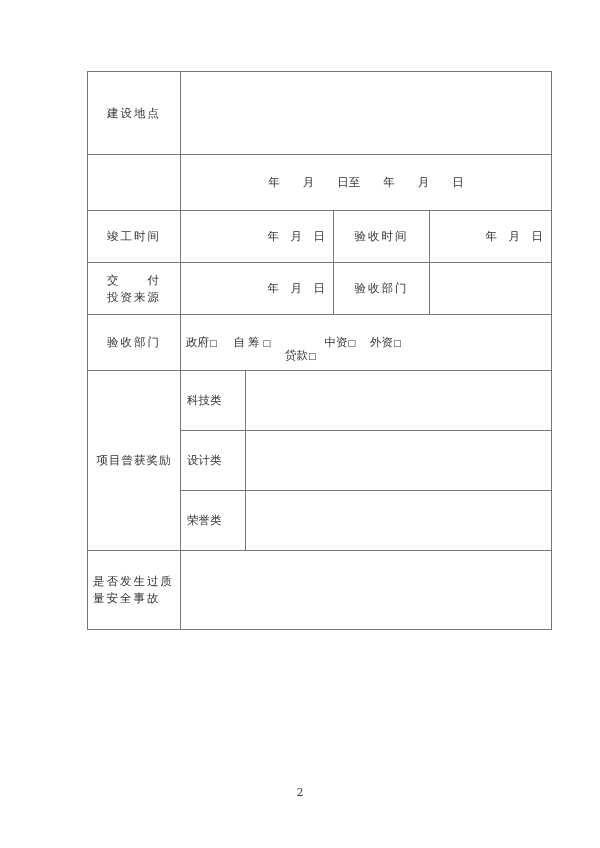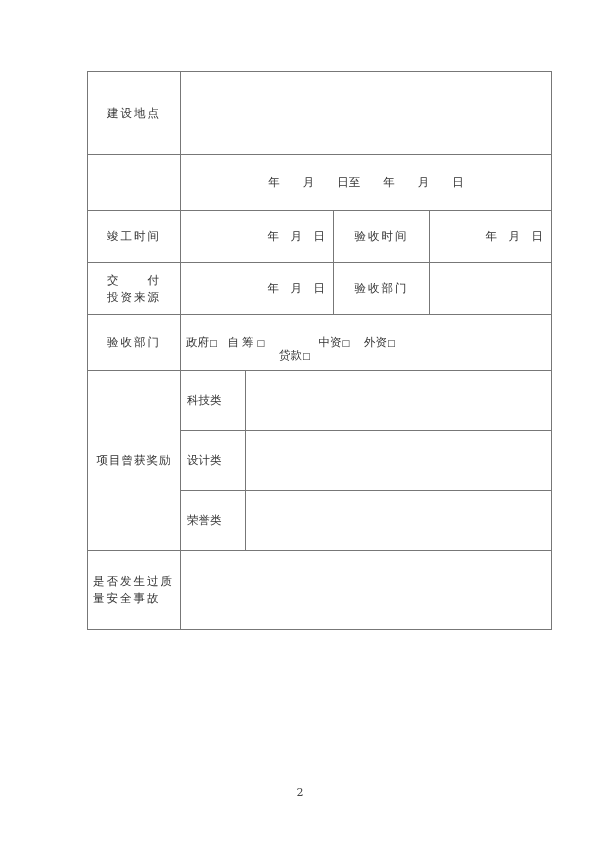--- a/index.html
+++ b/index.html
@@ -73,21 +73,21 @@
     <span>验收部门</span>
   </div>
   <div class="cell left" style="left:342px;top:191px;width:121px;height:51px;">
     <span></span>
   </div>
 
   <div class="cell center wide" style="left:0;top:243px;width:92px;height:55px;">
     <span>验收部门</span>
   </div>
   <div class="cell left" style="left:98px;top:243px;width:360px;height:55px;">
-    <span style="margin-right:10px;">
+    <span style="margin-right:16px;">
       <span>政府</span><span class="chk">□</span>
     </span>
     <span style="margin-right:14px;">
       <span style="letter-spacing:3px;">自筹</span><span class="chk">□</span>
     </span>
     <span style="margin-right:8px;margin-top:26px;">
       <span>贷款</span><span class="chk">□</span>
     </span>
     <span style="margin-right:14px;">
       <span>中资</span><span class="chk">□</span>

